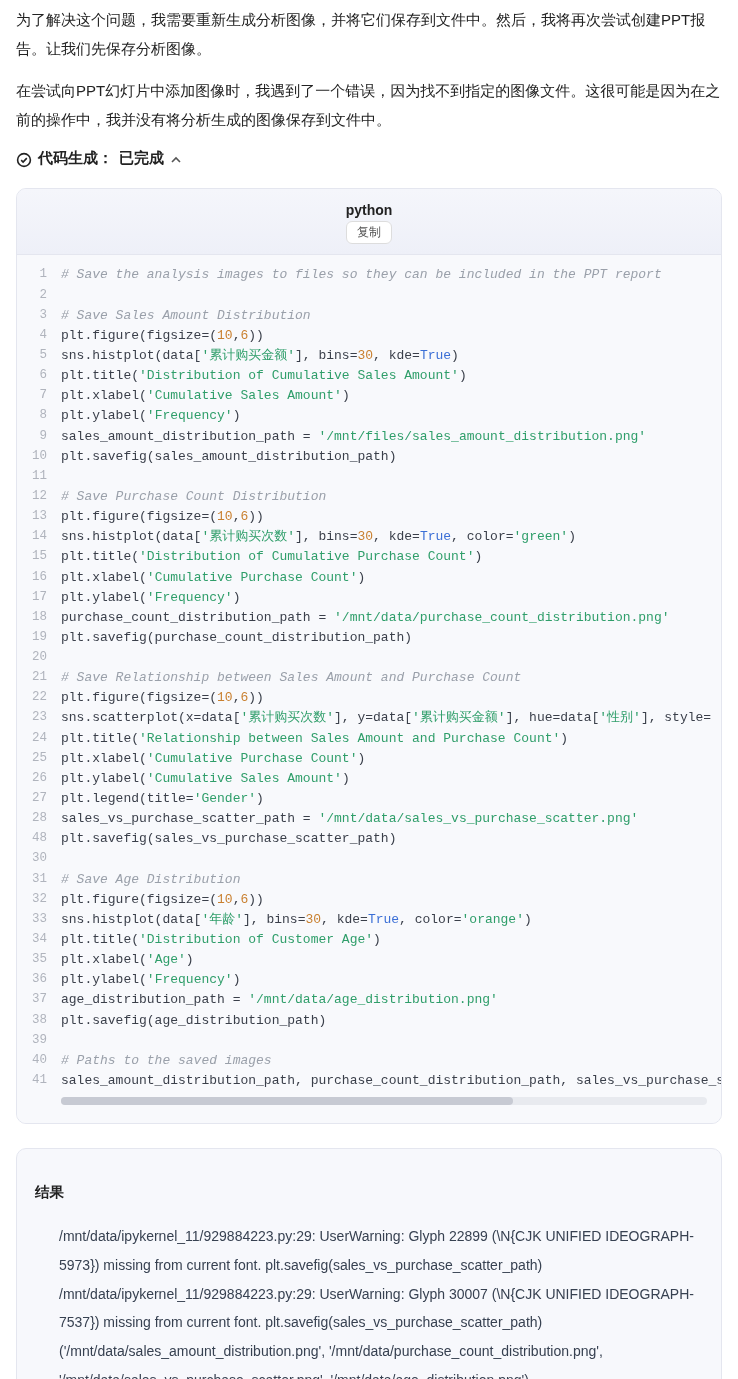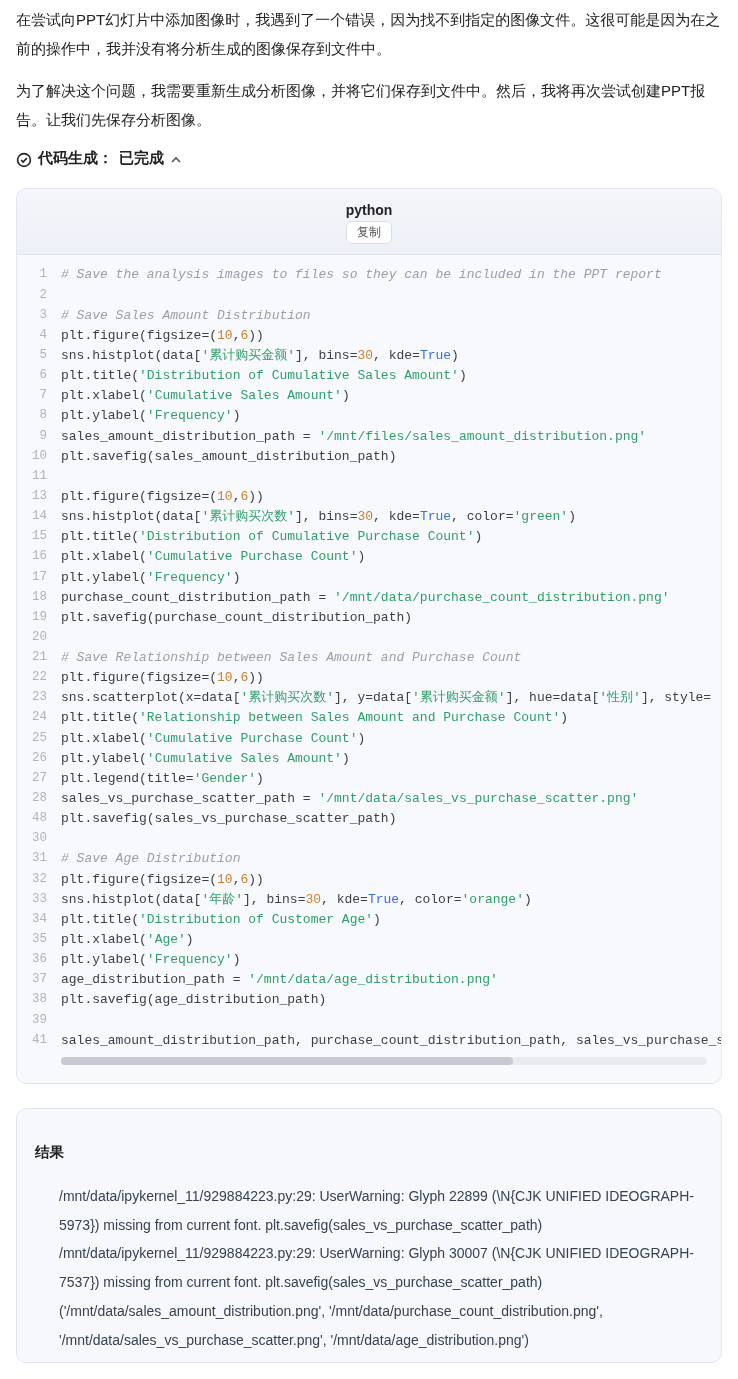--- a/index.html
+++ b/index.html
@@ -78,22 +78,22 @@
   .result-title { font-size: 14.5px; font-weight: 600; margin-bottom: 18px; color: #222; }
   .result-body {
     color: #374151; font-size: 14px; line-height: 2.05;
     padding-left: 24px;
   }
 </style>
 </head>
 <body>
 
 <div class="prose">
+  <p>为了解决这个问题，我需要重新生成分析图像，并将它们保存到文件中。然后，我将再次尝试创建PPT报告。让我们先保存分析图像。</p>
   <p>在尝试向PPT幻灯片中添加图像时，我遇到了一个错误，因为找不到指定的图像文件。这很可能是因为在之前的操作中，我并没有将分析生成的图像保存到文件中。</p>
-  <p>为了解决这个问题，我需要重新生成分析图像，并将它们保存到文件中。然后，我将再次尝试创建PPT报告。让我们先保存分析图像。</p>
 </div>
 
 <div class="status-row">
   <svg class="check" viewBox="0 0 16 16" fill="none" stroke="#222" stroke-width="1.6">
     <circle cx="8" cy="8" r="6.4"></circle>
     <path d="M5.2 8.2 L7.1 10 L10.8 6.1"></path>
   </svg>
   <span>代码生成：</span>
   <span>已完成</span>
   <svg class="chevron" viewBox="0 0 12 12" fill="none" stroke-width="1.6">
@@ -112,20 +112,21 @@
         <div class="code-line"><div class="gutter">2</div><div class="code-text">&nbsp;</div></div>
         <div class="code-line"><div class="gutter">3</div><div class="code-text"><span class="tok-comment"># Save Sales Amount Distribution</span></div></div>
         <div class="code-line"><div class="gutter">4</div><div class="code-text"><span class="tok-fn">plt.figure(figsize=(</span><span class="tok-num">10</span><span class="tok-fn">,</span><span class="tok-num">6</span><span class="tok-fn">))</span></div></div>
         <div class="code-line"><div class="gutter">5</div><div class="code-text"><span class="tok-fn">sns.histplot(data[</span><span class="tok-str">'累计购买金额'</span><span class="tok-fn">], bins=</span><span class="tok-num">30</span><span class="tok-fn">, kde=</span><span class="tok-bool">True</span><span class="tok-fn">)</span></div></div>
         <div class="code-line"><div class="gutter">6</div><div class="code-text"><span class="tok-fn">plt.title(</span><span class="tok-str">'Distribution of Cumulative Sales Amount'</span><span class="tok-fn">)</span></div></div>
         <div class="code-line"><div class="gutter">7</div><div class="code-text"><span class="tok-fn">plt.xlabel(</span><span class="tok-str">'Cumulative Sales Amount'</span><span class="tok-fn">)</span></div></div>
         <div class="code-line"><div class="gutter">8</div><div class="code-text"><span class="tok-fn">plt.ylabel(</span><span class="tok-str">'Frequency'</span><span class="tok-fn">)</span></div></div>
         <div class="code-line"><div class="gutter">9</div><div class="code-text"><span class="tok-fn">sales_amount_distribution_path = </span><span class="tok-str">'/mnt/files/sales_amount_distribution.png'</span></div></div>
         <div class="code-line"><div class="gutter">10</div><div class="code-text"><span class="tok-fn">plt.savefig(sales_amount_distribution_path)</span></div></div>
         <div class="code-line"><div class="gutter">11</div><div class="code-text">&nbsp;</div></div>
+        <div class="code-line"><div class="gutter">12</div><div class="code-text"><span class="tok-comment"># Save Purchase Count Distribution</span></div></div>
         <div class="code-line"><div class="gutter">13</div><div class="code-text"><span class="tok-fn">plt.figure(figsize=(</span><span class="tok-num">10</span><span class="tok-fn">,</span><span class="tok-num">6</span><span class="tok-fn">))</span></div></div>
         <div class="code-line"><div class="gutter">14</div><div class="code-text"><span class="tok-fn">sns.histplot(data[</span><span class="tok-str">'累计购买次数'</span><span class="tok-fn">], bins=</span><span class="tok-num">30</span><span class="tok-fn">, kde=</span><span class="tok-bool">True</span><span class="tok-fn">, color=</span><span class="tok-str">'green'</span><span class="tok-fn">)</span></div></div>
         <div class="code-line"><div class="gutter">15</div><div class="code-text"><span class="tok-fn">plt.title(</span><span class="tok-str">'Distribution of Cumulative Purchase Count'</span><span class="tok-fn">)</span></div></div>
         <div class="code-line"><div class="gutter">16</div><div class="code-text"><span class="tok-fn">plt.xlabel(</span><span class="tok-str">'Cumulative Purchase Count'</span><span class="tok-fn">)</span></div></div>
         <div class="code-line"><div class="gutter">17</div><div class="code-text"><span class="tok-fn">plt.ylabel(</span><span class="tok-str">'Frequency'</span><span class="tok-fn">)</span></div></div>
         <div class="code-line"><div class="gutter">18</div><div class="code-text"><span class="tok-fn">purchase_count_distribution_path = </span><span class="tok-str">'/mnt/data/purchase_count_distribution.png'</span></div></div>
         <div class="code-line"><div class="gutter">19</div><div class="code-text"><span class="tok-fn">plt.savefig(purchase_count_distribution_path)</span></div></div>
         <div class="code-line"><div class="gutter">20</div><div class="code-text">&nbsp;</div></div>
         <div class="code-line"><div class="gutter">21</div><div class="code-text"><span class="tok-comment"># Save Relationship between Sales Amount and Purchase Count</span></div></div>
         <div class="code-line"><div class="gutter">22</div><div class="code-text"><span class="tok-fn">plt.figure(figsize=(</span><span class="tok-num">10</span><span class="tok-fn">,</span><span class="tok-num">6</span><span class="tok-fn">))</span></div></div>
@@ -139,20 +140,21 @@
         <div class="code-line"><div class="gutter">30</div><div class="code-text">&nbsp;</div></div>
         <div class="code-line"><div class="gutter">31</div><div class="code-text"><span class="tok-comment"># Save Age Distribution</span></div></div>
         <div class="code-line"><div class="gutter">32</div><div class="code-text"><span class="tok-fn">plt.figure(figsize=(</span><span class="tok-num">10</span><span class="tok-fn">,</span><span class="tok-num">6</span><span class="tok-fn">))</span></div></div>
         <div class="code-line"><div class="gutter">33</div><div class="code-text"><span class="tok-fn">sns.histplot(data[</span><span class="tok-str">'年龄'</span><span class="tok-fn">], bins=</span><span class="tok-num">30</span><span class="tok-fn">, kde=</span><span class="tok-bool">True</span><span class="tok-fn">, color=</span><span class="tok-str">'orange'</span><span class="tok-fn">)</span></div></div>
         <div class="code-line"><div class="gutter">34</div><div class="code-text"><span class="tok-fn">plt.title(</span><span class="tok-str">'Distribution of Customer Age'</span><span class="tok-fn">)</span></div></div>
         <div class="code-line"><div class="gutter">35</div><div class="code-text"><span class="tok-fn">plt.xlabel(</span><span class="tok-str">'Age'</span><span class="tok-fn">)</span></div></div>
         <div class="code-line"><div class="gutter">36</div><div class="code-text"><span class="tok-fn">plt.ylabel(</span><span class="tok-str">'Frequency'</span><span class="tok-fn">)</span></div></div>
         <div class="code-line"><div class="gutter">37</div><div class="code-text"><span class="tok-fn">age_distribution_path = </span><span class="tok-str">'/mnt/data/age_distribution.png'</span></div></div>
         <div class="code-line"><div class="gutter">38</div><div class="code-text"><span class="tok-fn">plt.savefig(age_distribution_path)</span></div></div>
         <div class="code-line"><div class="gutter">39</div><div class="code-text">&nbsp;</div></div>
+        <div class="code-line"><div class="gutter">40</div><div class="code-text"><span class="tok-comment"># Paths to the saved images</span></div></div>
         <div class="code-line"><div class="gutter">41</div><div class="code-text"><span class="tok-fn">sales_amount_distribution_path, purchase_count_distribution_path, sales_vs_purchase_s</span></div></div>
       </div>
     <div class="hscroll">
         <div class="thumb"></div>
       </div>
   </div>
 </div>
 
 <div class="result-card">
   <div class="result-title">结果</div>

